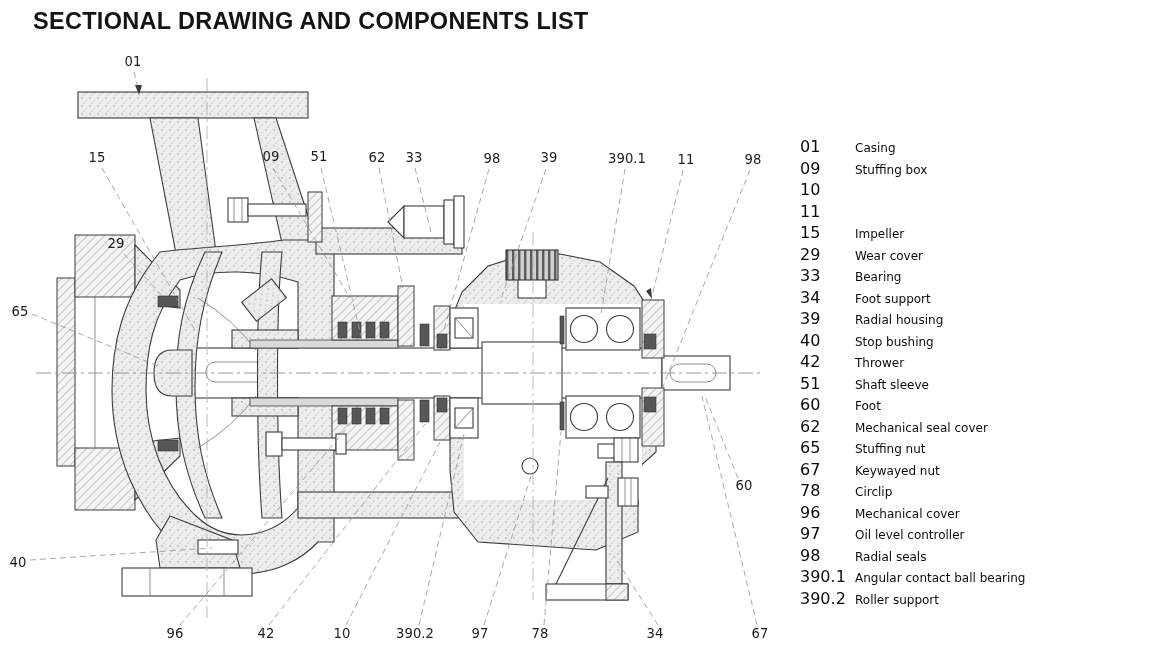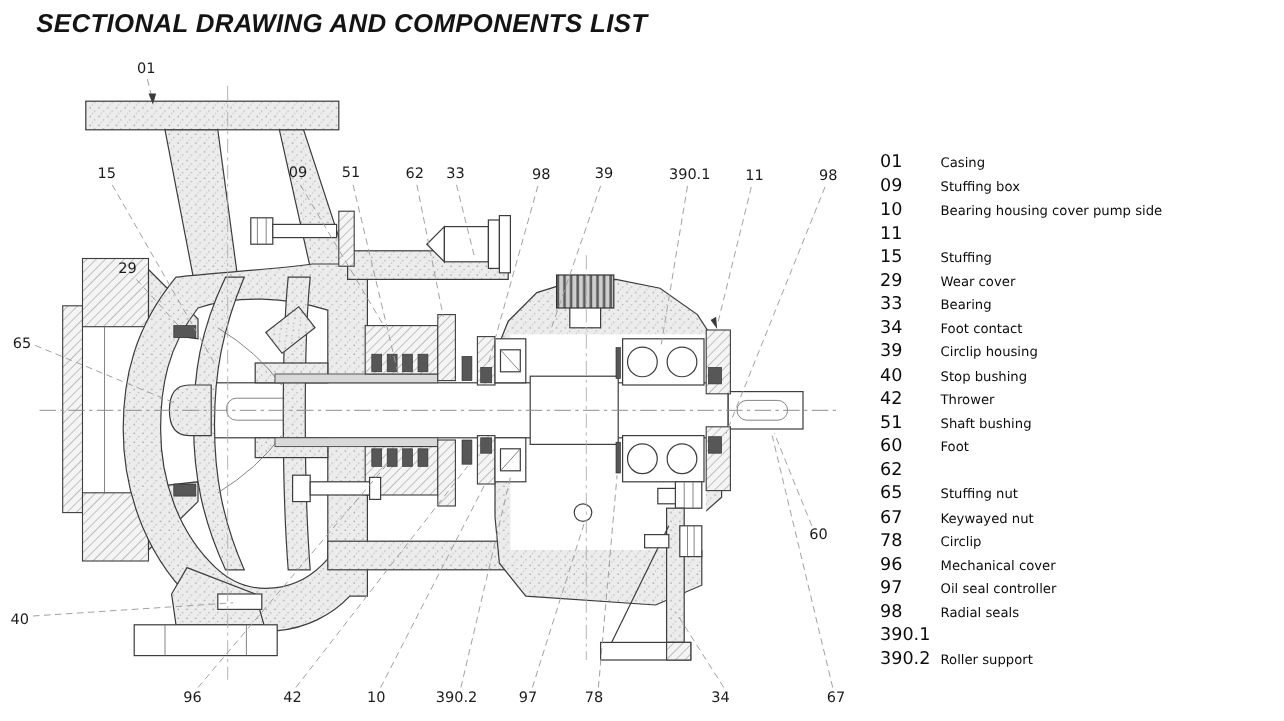--- a/index.html
+++ b/index.html
@@ -1,19 +1,19 @@
 <!DOCTYPE html>
 <html><head>
 <meta charset="utf-8">
 <style>
   html,body{margin:0;padding:0;background:#fff;}
   .stage{position:relative;width:1167px;height:655px;background:#fff;overflow:hidden;
          font-family:"DejaVu Sans",sans-serif;}
   .title{position:absolute;left:33px;top:8px;font-family:"Liberation Sans",sans-serif;
-         font-weight:bold;font-style:italic;font-size:23.5px;letter-spacing:.3px;color:#141414;
+         font-weight:bold;font-size:23.5px;letter-spacing:.3px;color:#141414;
          white-space:nowrap;}
   .drawing{position:absolute;left:0;top:40px;}
   
   .outl{fill:#fff;stroke:#3d3d3d;stroke-width:1.1;}
   .dot {fill:url(#dots);stroke:#3d3d3d;stroke-width:1.1;}
   .htc {fill:url(#hatch);stroke:#3d3d3d;stroke-width:1;}
   .dk  {fill:#575757;stroke:#303030;stroke-width:.6;}
   .gry {fill:#d9d9d9;stroke:#444;stroke-width:.8;}
   .thin{fill:none;stroke:#6b6b6b;stroke-width:.75;}
   .cl  {fill:none;stroke:#8d8d8d;stroke-width:.9;stroke-dasharray:15 4 3 4;}
@@ -251,90 +251,91 @@
     <div class="row">
         <span class="no">01</span>
         <span class="nm">Casing</span>
       </div>
     <div class="row">
         <span class="no">09</span>
         <span class="nm">Stuffing box</span>
       </div>
     <div class="row">
         <span class="no">10</span>
-        <span class="nm">Bearing housing cover pump side</span>
       </div>
     <div class="row">
         <span class="no">11</span>
       </div>
     <div class="row">
         <span class="no">15</span>
-        <span class="nm">Stuffing</span>
+        <span class="nm">Impeller</span>
       </div>
     <div class="row">
         <span class="no">29</span>
         <span class="nm">Wear cover</span>
       </div>
     <div class="row">
         <span class="no">33</span>
         <span class="nm">Bearing</span>
       </div>
     <div class="row">
         <span class="no">34</span>
-        <span class="nm">Foot contact</span>
+        <span class="nm">Foot support</span>
       </div>
     <div class="row">
         <span class="no">39</span>
-        <span class="nm">Circlip housing</span>
+        <span class="nm">Radial housing</span>
       </div>
     <div class="row">
         <span class="no">40</span>
         <span class="nm">Stop bushing</span>
       </div>
     <div class="row">
         <span class="no">42</span>
         <span class="nm">Thrower</span>
       </div>
     <div class="row">
         <span class="no">51</span>
-        <span class="nm">Shaft bushing</span>
+        <span class="nm">Shaft sleeve</span>
       </div>
     <div class="row">
         <span class="no">60</span>
         <span class="nm">Foot</span>
       </div>
     <div class="row">
         <span class="no">62</span>
+        <span class="nm">Mechanical seal cover</span>
       </div>
     <div class="row">
         <span class="no">65</span>
         <span class="nm">Stuffing nut</span>
       </div>
     <div class="row">
         <span class="no">67</span>
         <span class="nm">Keywayed nut</span>
       </div>
     <div class="row">
         <span class="no">78</span>
         <span class="nm">Circlip</span>
       </div>
     <div class="row">
         <span class="no">96</span>
         <span class="nm">Mechanical cover</span>
       </div>
     <div class="row">
         <span class="no">97</span>
-        <span class="nm">Oil seal controller</span>
+        <span class="nm">Oil level controller</span>
       </div>
     <div class="row">
         <span class="no">98</span>
         <span class="nm">Radial seals</span>
       </div>
     <div class="row">
         <span class="no">390.1</span>
+        <span class="nm">Angular contact ball bearing</span>
       </div>
     <div class="row">
         <span class="no">390.2</span>
         <span class="nm">Roller support</span>
       </div>
   </div>
 
 </div>
 
 </body></html>

